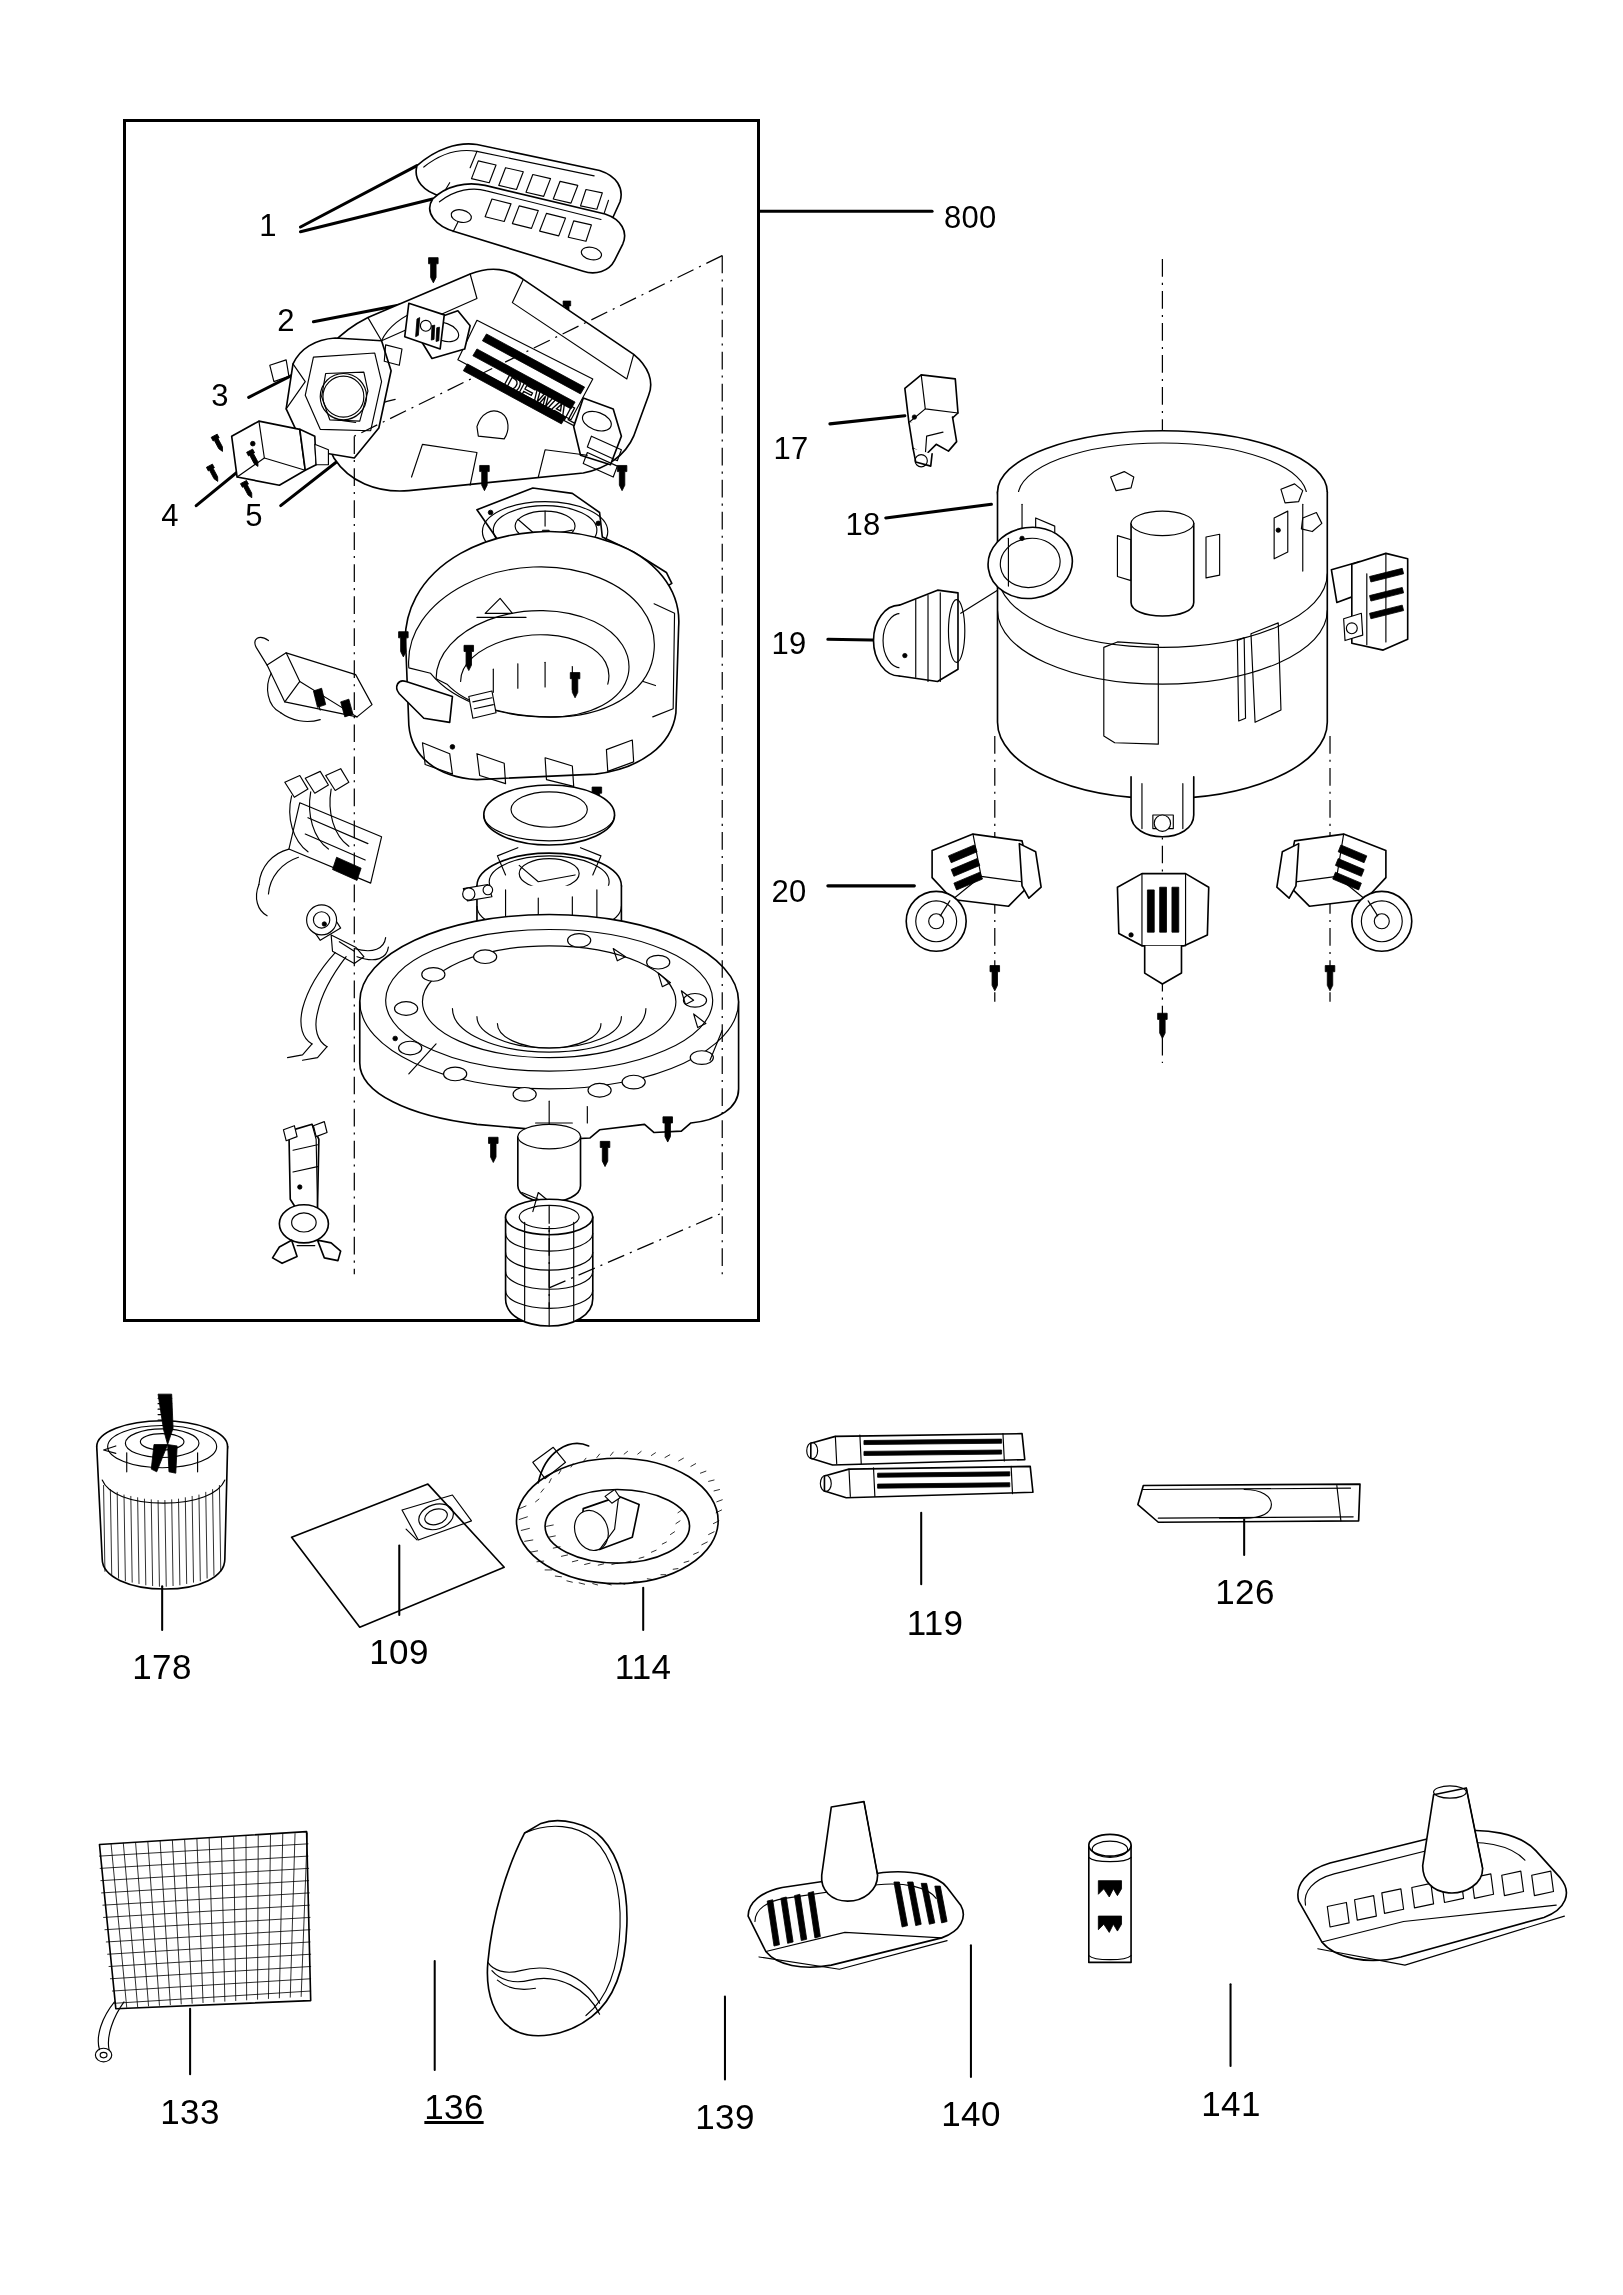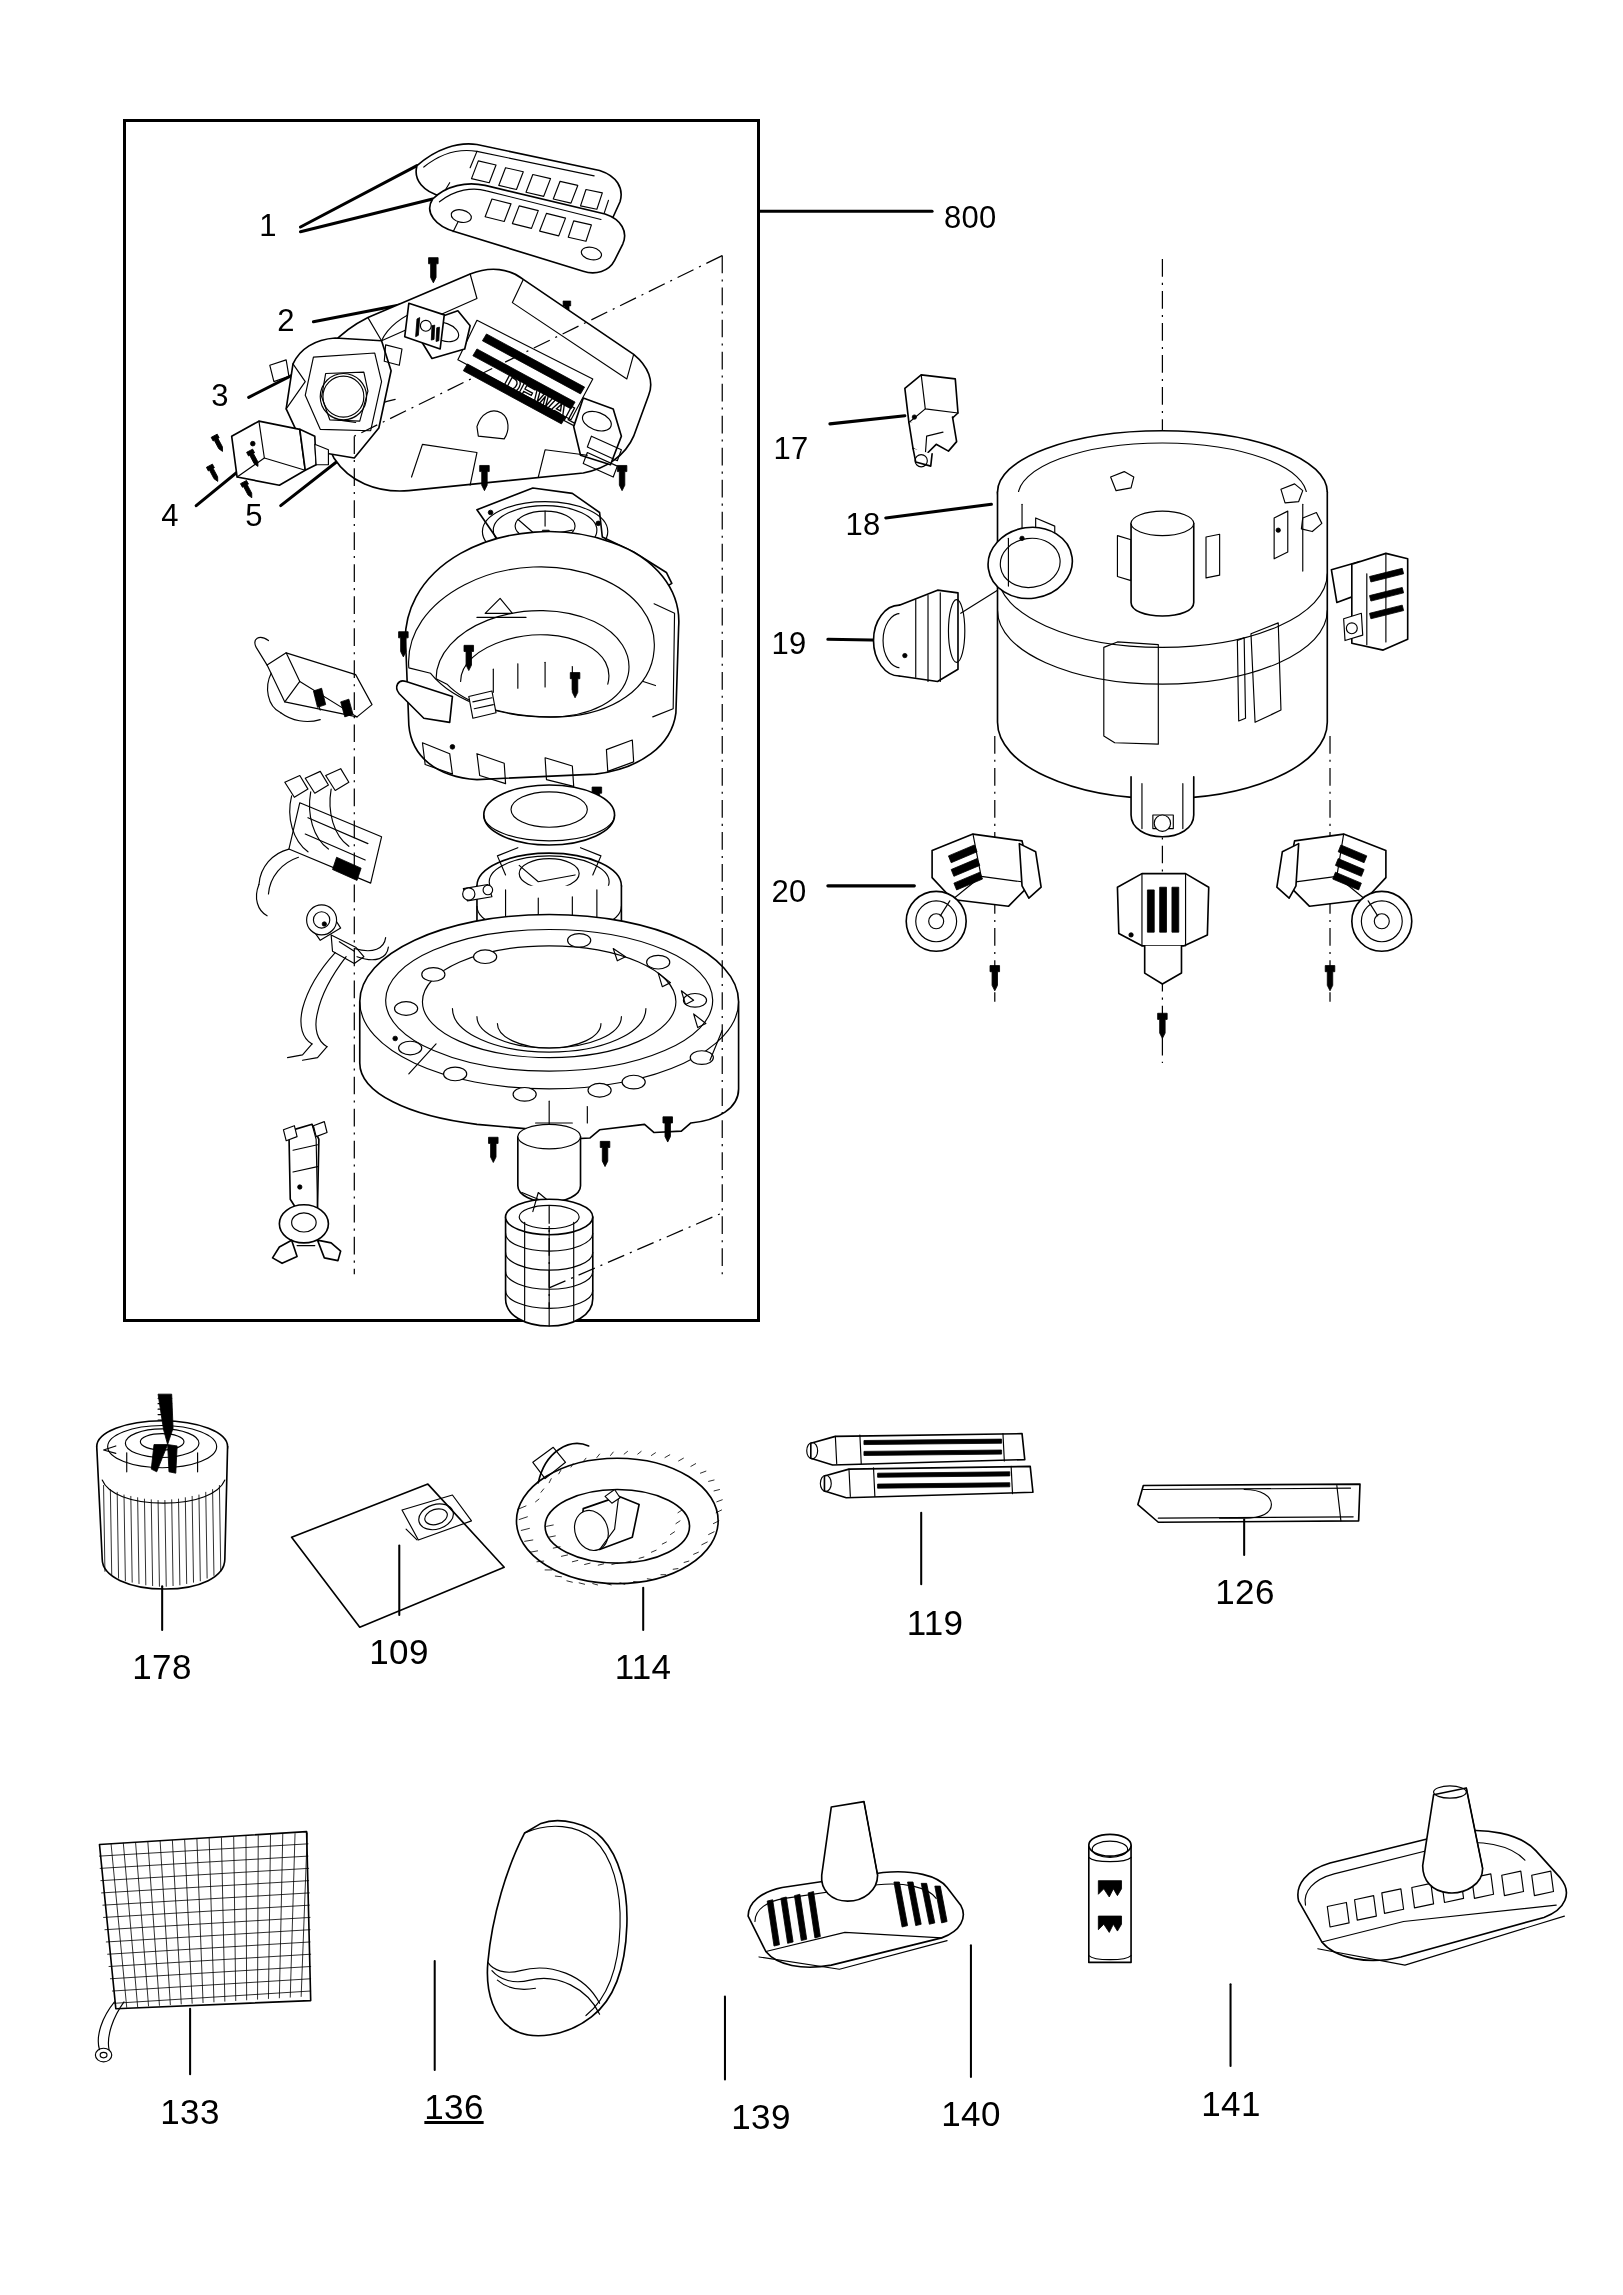--- a/index.html
+++ b/index.html
@@ -870,19 +870,19 @@
     <span class="callout big" style="left:944px;top:217px;transform:translate(0,-50%);">800</span>
 
     <span class="callout" style="left:162px;top:1649px;transform:translate(-50%,0);">178</span>
     <span class="callout" style="left:399px;top:1634px;transform:translate(-50%,0);">109</span>
     <span class="callout" style="left:643px;top:1649px;transform:translate(-50%,0);">114</span>
     <span class="callout" style="left:935px;top:1605px;transform:translate(-50%,0);">119</span>
     <span class="callout" style="left:1245px;top:1574px;transform:translate(-50%,0);">126</span>
 
     <span class="callout" style="left:190px;top:2094px;transform:translate(-50%,0);">133</span>
     <span class="callout" style="left:454px;top:2089px;transform:translate(-50%,0);text-decoration:underline;">136</span>
-    <span class="callout" style="left:725px;top:2099px;transform:translate(-50%,0);margin-left:36px;">139</span>
+    <span class="callout" style="left:725px;top:2099px;transform:translate(-50%,0);">139</span>
     <span class="callout" style="left:971px;top:2096px;transform:translate(-50%,0);">140</span>
     <span class="callout" style="left:1231px;top:2086px;transform:translate(-50%,0);">141</span>
   </div>
 
 </div>
 
 
 </body></html>

